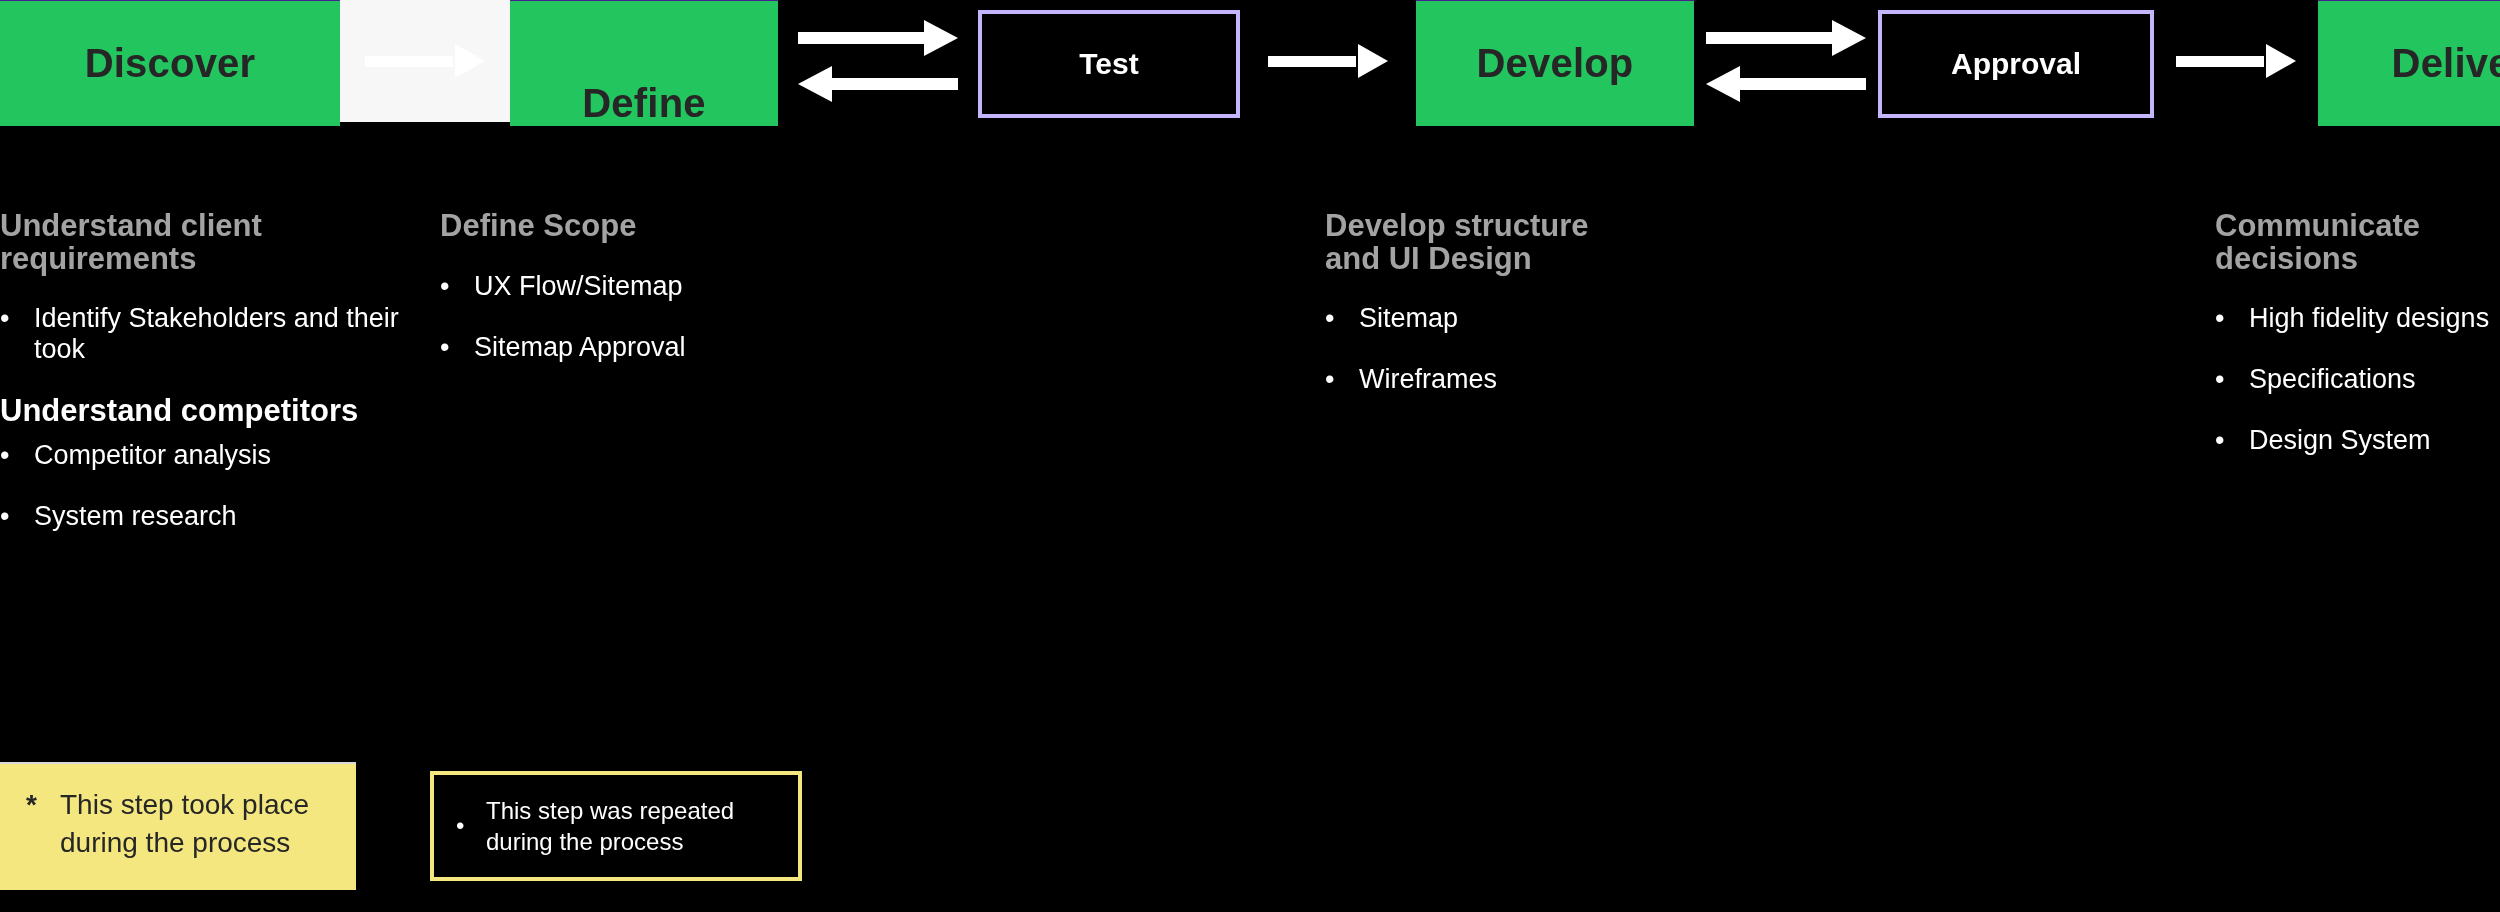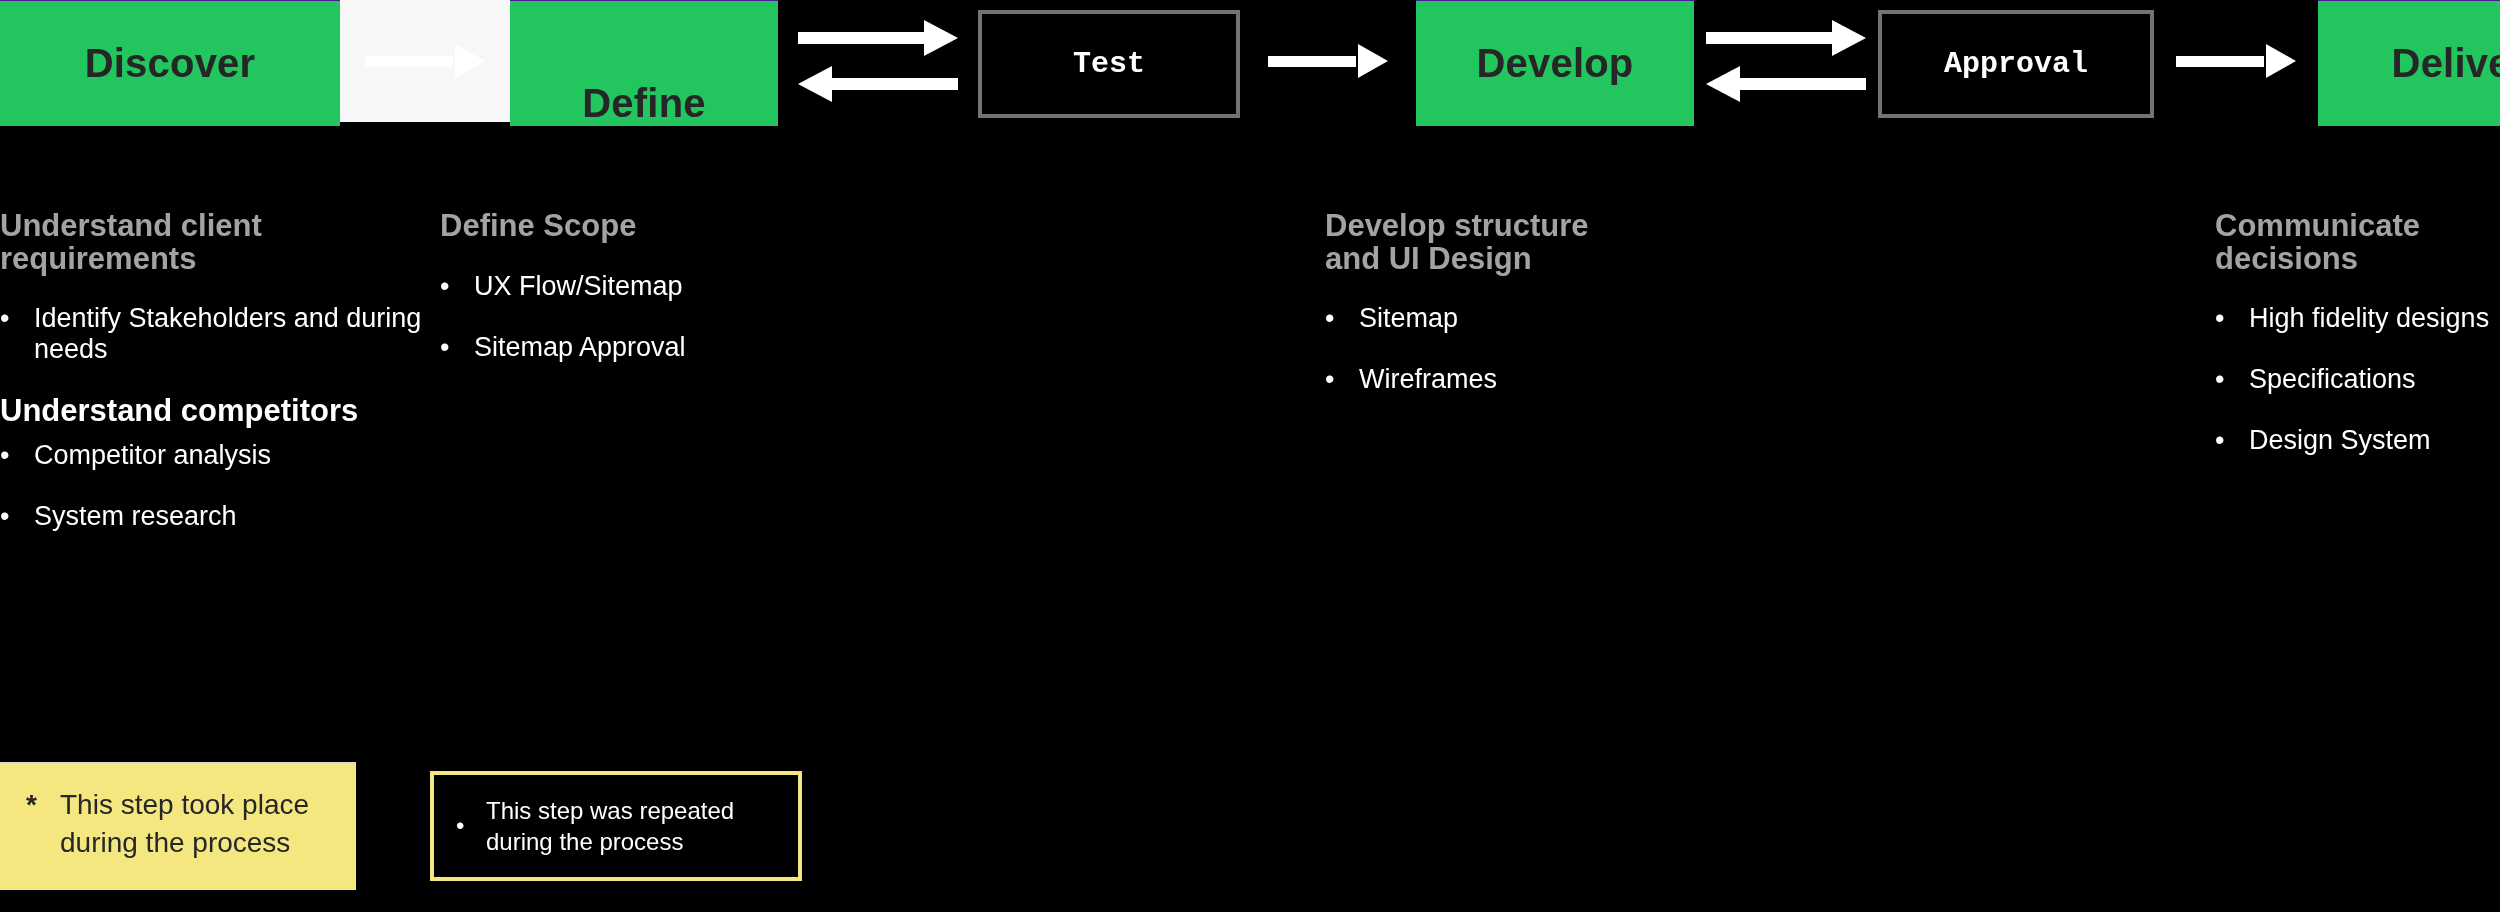--- a/index.html
+++ b/index.html
@@ -113,26 +113,25 @@
     border-top: 18px solid transparent;
     border-bottom: 18px solid transparent;
     border-right: 34px solid #ffffff;
   }
 
   
   .repeat-box {
     flex: 0 0 auto;
     height: 108px;
     background: #000000;
-    border: 4px solid #737373;
+    border: 4px solid #c4b5fd;
     display: flex;
     align-items: center;
     justify-content: center;
     align-self: center;
-    font-family: Liberation Mono, monospace;
   }
   .repeat-box-label {
     font-size: 30px;
     font-weight: bold;
     color: #ffffff;
     white-space: nowrap;
     padding: 0 16px;
   }
 
   
@@ -324,21 +323,21 @@
 </div>
 
 <div class="columns">
 
   <div class="column" style="left:0px; width:430px;">
     <div class="col-title">Understand client
 requirements</div>
     <ul class="items">
       <li class="item">
         <span class="bullet">•</span>
-        <span class="item-text">Identify Stakeholders and during needs</span>
+        <span class="item-text">Identify Stakeholders and their took</span>
       </li>
     </ul>
     <div class="sub-title">Understand competitors</div>
     <ul class="items">
       <li class="item">
         <span class="bullet">•</span>
         <span class="item-text">Competitor analysis</span>
       </li>
       <li class="item">
         <span class="bullet">•</span>

